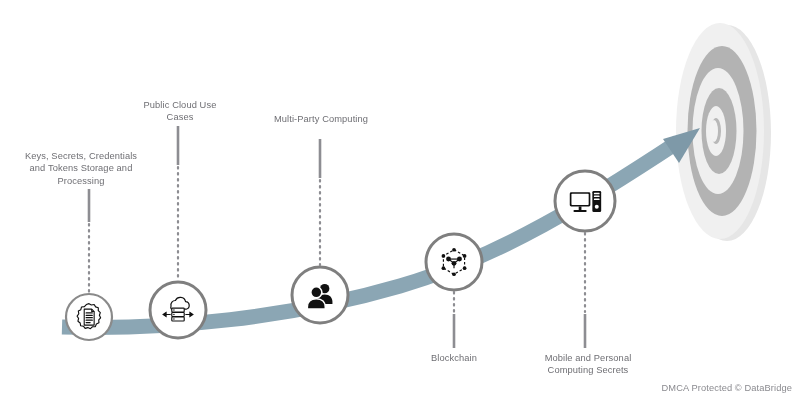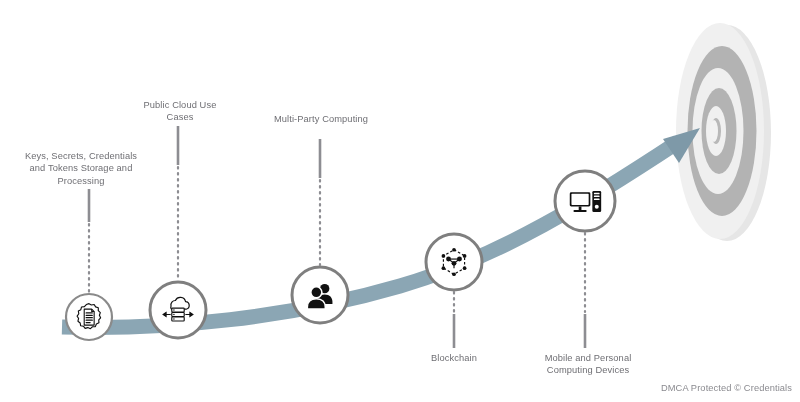--- a/index.html
+++ b/index.html
@@ -211,17 +211,17 @@
 Processing</div>
 
   <div class="label" id="label-cloud">Public Cloud Use
 Cases</div>
 
   <div class="label" id="label-blockchain">Blockchain</div>
 
   <div class="label" id="label-mpc">Multi-Party Computing</div>
 
   <div class="label" id="label-mobile">Mobile and Personal
-Computing Devices</div>
-
-  <div class="footer-note" id="footer-credit">DMCA Protected © Credentials</div>
+Computing Secrets</div>
+
+  <div class="footer-note" id="footer-credit">DMCA Protected © DataBridge</div>
 
 </div>
 
 </body></html>

